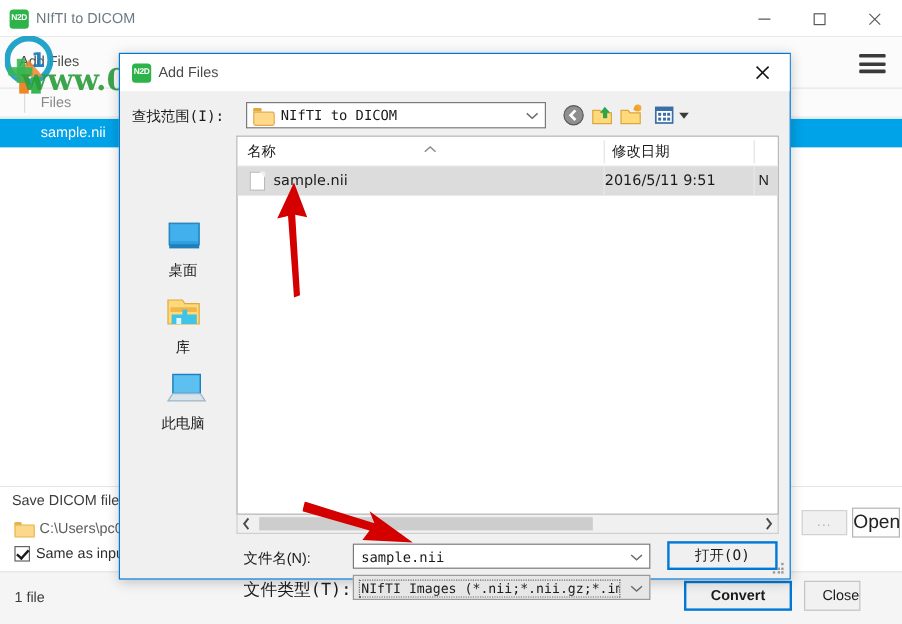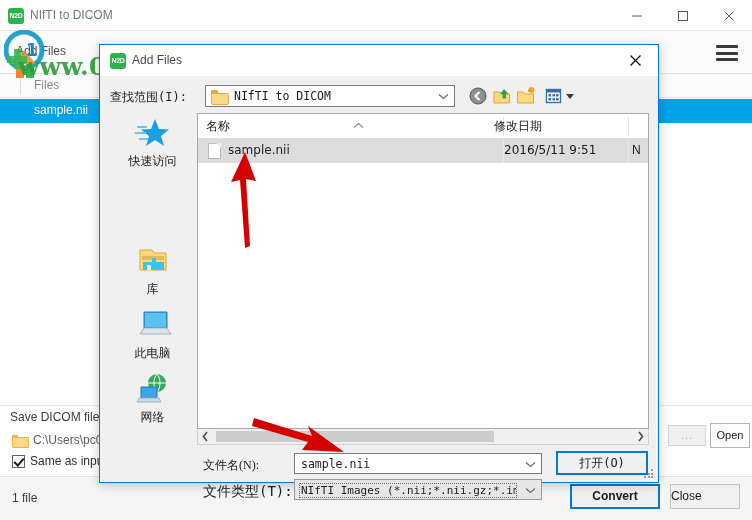--- a/index.html
+++ b/index.html
@@ -112,40 +112,40 @@
   .same-text { font-size: 12px; color: #2e2e2e; white-space: nowrap; }
 
   .dots-btn {
     position: absolute; left: 668px; top: 425px; width: 38px; height: 21px;
     background: #f0f0f0; border: 1px solid #d2d2d2;
     font-size: 11px; color: #b0b0b0; text-align: center; line-height: 19px; letter-spacing: 1px;
   }
   .open-btn {
     position: absolute; left: 710px; top: 423px; width: 40px; height: 25px;
     background: #fdfdfd; border: 1px solid #b5b5b5;
-    font-size: 11px; color: #222; text-align: center; line-height: 23px;
+    font-size: 16px; color: #222; text-align: center; line-height: 23px;
   }
 
   .status-bar {
     position: absolute; left: 0; top: 476px; width: 752px; height: 44px;
     background: #f5f5f5; border-top: 1px solid #e4e4e4;
   }
   .status-text {
     position: absolute; left: 12px; top: 14px; font-size: 12px; color: #3c3c3c;
   }
   .convert-btn {
     position: absolute; left: 570px; top: 484px; width: 90px; height: 25px;
     background: #f0f0f0; border: 2px solid #0078d7;
     font-size: 12px; font-weight: bold; color: #1a1a1a;
     text-align: center; line-height: 21px;
   }
   .close-btn {
-    position: absolute; left: 670px; top: 484px; width: 70px; height: 25px;
+    position: absolute; left: 670px; top: 484px; width: 47px; height: 25px;
     background: #f1f1f1; border: 1px solid #c4c4c4;
-    font-size: 12px; color: #1a1a1a; text-align: left; line-height: 23px;
+    font-size: 12px; color: #1a1a1a; text-align: right; line-height: 23px;
   }
 
   
   .wm-cn {
     position: absolute; left: 62px; top: 16px;
     font-family: "DejaVu Sans", sans-serif;
     font-size: 34px; font-weight: bold; color: #d4211c;
     letter-spacing: 2px; opacity: 0.92; pointer-events: none;
   }
   .wm-url {
@@ -274,21 +274,21 @@
     background: #f0f0f0; border: 1px solid #cfcfcf; border-top: none;
   }
   .hscroll-thumb {
     position: absolute; left: 18px; top: 2px; width: 278px; height: 11px;
     background: #cdcdcd;
   }
   .hs-arrow { position: absolute; top: 2px; font-size: 10px; color: #505050; }
 
   .fn-label {
     position: absolute; left: 103px; top: 412px;
-    font-family: Liberation Serif, serif; font-size: 12px; color: #1a1a1a;
+    font-family: Liberation Sans, sans-serif; font-size: 12px; color: #1a1a1a;
   }
   .ft-label {
     position: absolute; left: 103px; top: 438px;
     font-family: "DejaVu Sans Mono", monospace; font-size: 14px; color: #1a1a1a;
   }
   .fn-combo {
     position: absolute; left: 194px; top: 408px; width: 248px; height: 21px;
     background: #ffffff; border: 1px solid #7a7a7a;
   }
   .fn-text {
@@ -467,30 +467,31 @@
       </span>
       <span class="tb-ic" style="left:96px;width:12px">
         <svg width="12" height="20" viewBox="0 0 12 20">
             <polygon points="2,8 10,8 6,13" fill="#3a3a3a"></polygon>
           </svg>
       </span>
     </div>
 
     <div class="dlg-sidebar">
 
-      <div class="side-item" style="top:0">
+
+      <div class="side-item" style="top:64px">
         <div class="side-ic">
           <svg width="40" height="36" viewBox="0 0 40 36">
-            <polygon points="22,4 26,14 36,14.5 28,21 31,31 22,25 13,31 16,21 8,14.5 18,14" fill="#1a9fe0"></polygon>
-            <path d="M4 12 h10 M2 18 h11 M6 24 h9" stroke="#6cc4ef" stroke-width="2" fill="none"></path>
+            <rect x="8" y="7" width="25" height="18" fill="#2e9fe0" stroke="#1f7fb8"></rect>
+            <rect x="9" y="8" width="23" height="14" fill="#42b0ec"></rect>
+            <rect x="8" y="25" width="25" height="3" fill="#1f7fb8"></rect>
           </svg>
         </div>
-        <div class="side-lbl">快速访问</div>
+        <div class="side-lbl">桌面</div>
       </div>
-
 
       <div class="side-item" style="top:128px">
         <div class="side-ic">
           <svg width="40" height="36" viewBox="0 0 40 36">
             <path d="M7 7 h12 l2 3 h12 v17 h-26 z" fill="#ffd97a" stroke="#e0a93c"></path>
             <rect x="9" y="13" width="22" height="4" fill="#f0b84a"></rect>
             <path d="M10 27 v-8 h9 v-4 h4 v4 h8 v8 z" fill="#3fc4e8"></path>
             <path d="M14 27 v-5 h4 v5 z" fill="#ffffff" opacity="0.85"></path>
           </svg>
         </div>
@@ -501,43 +502,32 @@
         <div class="side-ic">
           <svg width="40" height="36" viewBox="0 0 40 36">
             <polygon points="11,5 34,5 34,21 11,21" fill="#3aa8e8" stroke="#1f7fb8"></polygon>
             <polygon points="11,21 34,21 38,27 7,27" fill="#d8e4ec" stroke="#9fb4c4"></polygon>
             <polygon points="12,6 33,6 33,20 12,20" fill="#5cc0f0"></polygon>
           </svg>
         </div>
         <div class="side-lbl">此电脑</div>
       </div>
 
-      <div class="side-item" style="top:256px">
-        <div class="side-ic">
-          <svg width="40" height="36" viewBox="0 0 40 36">
-            <circle cx="24" cy="12" r="9" fill="#3aa85a"></circle>
-            <path d="M15 12 h18 M24 3 c4 4 4 14 0 18 M24 3 c-4 4 -4 14 0 18" stroke="#ffffff" fill="none" stroke-width="1"></path>
-            <polygon points="8,16 24,16 24,27 8,27" fill="#3aa8e8" stroke="#1f7fb8"></polygon>
-            <polygon points="6,27 26,27 28,31 4,31" fill="#c8d8e4" stroke="#9fb4c4"></polygon>
-          </svg>
-        </div>
-        <div class="side-lbl">网络</div>
-      </div>
     </div>
 
     <div class="list-panel">
       <div class="col-head">
         <div class="col-h" style="left:8px">名称</div>
         <div class="sort-caret">
           <svg width="11" height="7" viewBox="0 0 11 7">
               <polyline points="1,5.5 5.5,1.5 10,5.5" fill="none" stroke="#8a8a8a" stroke-width="1.2"></polyline>
             </svg>
         </div>
         <div class="col-div" style="left:305px"></div>
-        <div class="col-h" style="left:296px">修改日期</div>
+        <div class="col-h" style="left:312px">修改日期</div>
         <div class="col-div" style="left:430px"></div>
         <div class="col-h" style="left:437px"></div>
       </div>
 
       <div class="frow">
         <span class="fileicon"></span>
         <span class="fname">sample.nii</span>
         <span class="fdate">2016/5/11 9:51</span>
         <span class="fext">N</span>
       </div>

